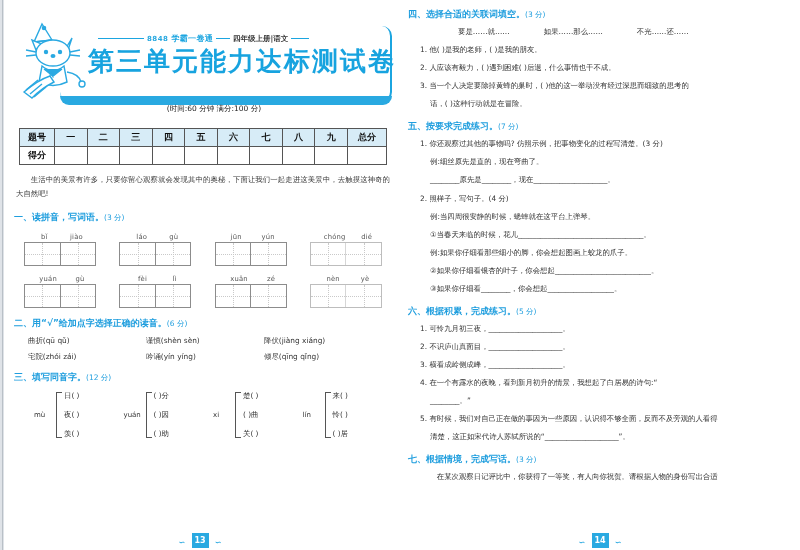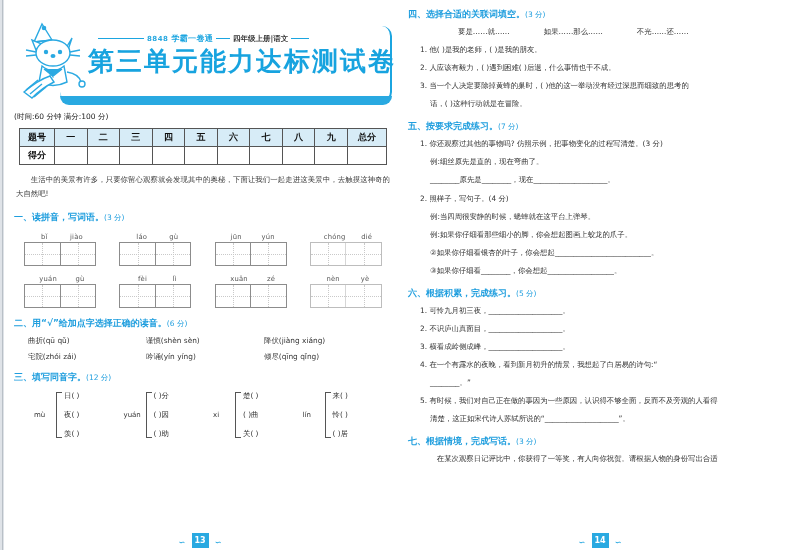--- a/index.html
+++ b/index.html
@@ -35,21 +35,21 @@
   .bb{color:#27a8e0;font-weight:bold;letter-spacing:.5px;font-size:7px;}
   .brand-cn{color:#1ba5e0;font-weight:bold;font-size:8px;letter-spacing:.3px;}
   .grade{color:#3a3a3a;font-size:7.5px;font-weight:bold;}
   .maintitle{
     position:absolute;left:74px;top:44px;width:300px;text-align:center;
     font-family:"DejaVu Sans","Liberation Sans",sans-serif;
     font-size:26px;font-weight:bold;color:#17a3df;letter-spacing:2px;
     white-space:nowrap;
   }
   .mascot{position:absolute;left:8px;top:22px;width:74px;height:78px;}
-  .examinfo{position:absolute;left:0;top:112px;width:400px;text-align:left;font-size:7.5px;color:#222;}
+  .examinfo{position:absolute;left:0;top:104px;width:400px;text-align:center;font-size:7.5px;color:#222;}
 
   
   .scoretable{margin:6px auto 0;border-collapse:collapse;width:368px;}
   .scoretable td{
     border:1px solid #555;height:17px;text-align:center;
     font-size:9px;color:#111;padding:0;
   }
   .scoretable tr:first-child td{background:#d7ecf7;font-weight:bold;}
   .scoretable td.lab{width:34px;background:#ffffff !important;font-weight:bold;}
   .scoretable tr:first-child td.lab{background:#d7ecf7 !important;margin-left:42px;}
@@ -341,20 +341,21 @@
     <div class="q q2">话，(        )这种行动就是在冒险。</div>
 
     <div class="sec">
       <span>五、按要求完成练习。</span><span class="pts">(7 分)</span>
     </div>
     <div class="q">1. 你还观察过其他的事物吗? 仿照示例，把事物变化的过程写清楚。(3 分)</div>
     <div class="q q2">例:细丝原先是直的，现在弯曲了。</div>
     <div class="q q2">________原先是________，现在____________________。</div>
     <div class="q">2. 照样子，写句子。(4 分)</div>
     <div class="q q2">例:当四周很安静的时候，蟋蟀就在这平台上弹琴。</div>
+    <div class="q q2">①当春天来临的时候，花儿__________________________________。</div>
     <div class="q q2">例:如果你仔细看那些细小的脚，你会想起图画上蛟龙的爪子。</div>
     <div class="q q2">②如果你仔细看银杏的叶子，你会想起__________________________。</div>
     <div class="q q2">③如果你仔细看________，你会想起__________________。</div>
 
     <div class="sec">
       <span>六、根据积累，完成练习。</span><span class="pts">(5 分)</span>
     </div>
     <div class="q">1. 可怜九月初三夜，____________________。</div>
     <div class="q">2. 不识庐山真面目，____________________。</div>
     <div class="q">3. 横看成岭侧成峰，____________________。</div>

